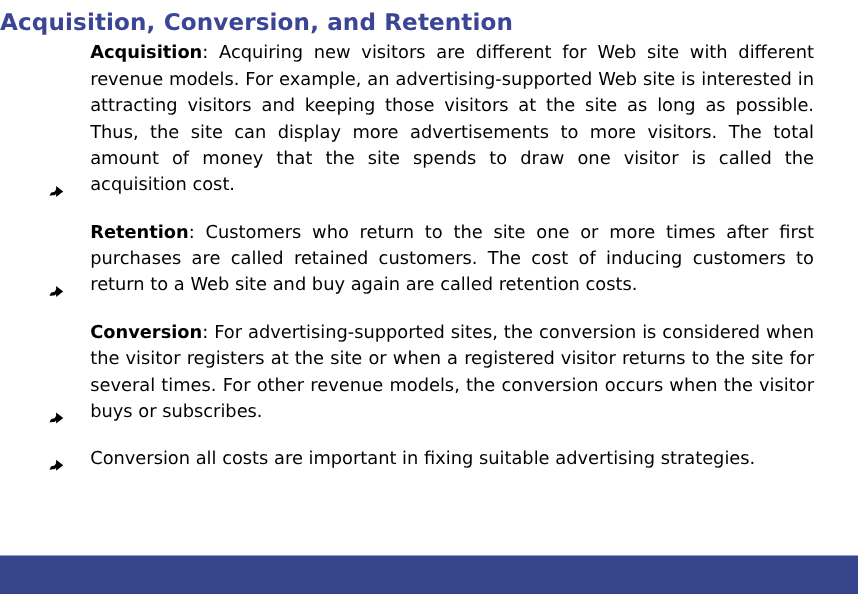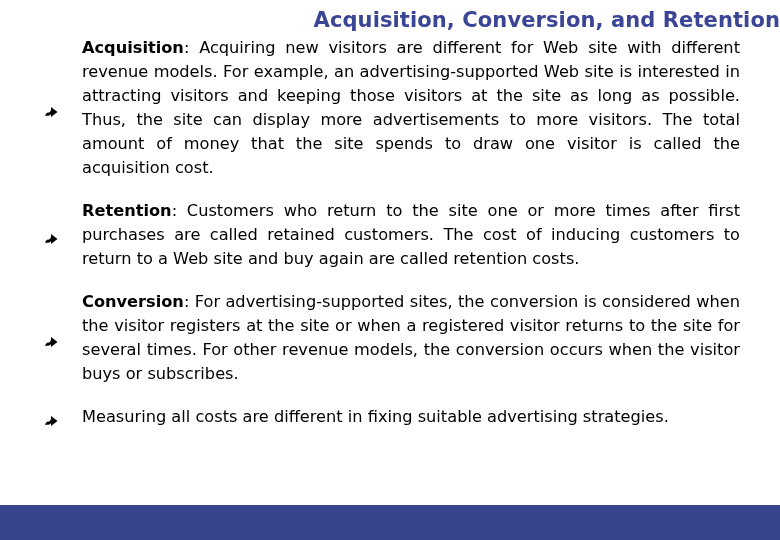--- a/index.html
+++ b/index.html
@@ -19,39 +19,39 @@
     position: absolute;
     inset: 0;
     background: #ffffff;
   }
 
   .slide-title {
     position: absolute;
     left: 0;
     top: 8px;
     width: 780px;
-    text-align: right;
+    text-align: left;
     font-family: "DejaVu Sans", sans-serif;
     font-size: 21px;
     font-weight: bold;
     color: #3a4596;
     letter-spacing: 0.1px;
     white-space: nowrap;
   }
 
   .body-area {
     position: absolute;
     left: 44px;
     top: 36px;
     width: 696px;
   }
 
   .bullet-row {
     display: flex;
-    align-items: center;
+    align-items: flex-end;
     margin-bottom: 19px;
   }
 
   .bullet-row:last-child {
     margin-bottom: 0;
   }
 
   .bullet-glyph {
     flex: 0 0 auto;
     width: 38px;
@@ -135,21 +135,21 @@
       </div>
     </div>
 
     <div class="bullet-row">
       <span class="bullet-glyph">
         <svg width="16" height="14" viewBox="0 0 16 14" aria-hidden="true">
           <path d="M1 11 C3 5, 5 10, 7 5 L7 2 L13.5 7 L7 12 L7 9 C5.6 11.6, 3.4 10.2, 1 11 Z" fill="#000000"></path>
         </svg>
       </span>
       <div class="bullet-text">
-        <span class="term"></span><span></span><span>Measuring all costs are different in fixing suitable advertising strategies.</span>
+        <span class="term"></span><span></span><span>Conversion all costs are important in fixing suitable advertising strategies.</span>
       </div>
     </div>
 
   </div>
 
   <div class="footer-bar"></div>
 
 </div>
 
 </body></html>

